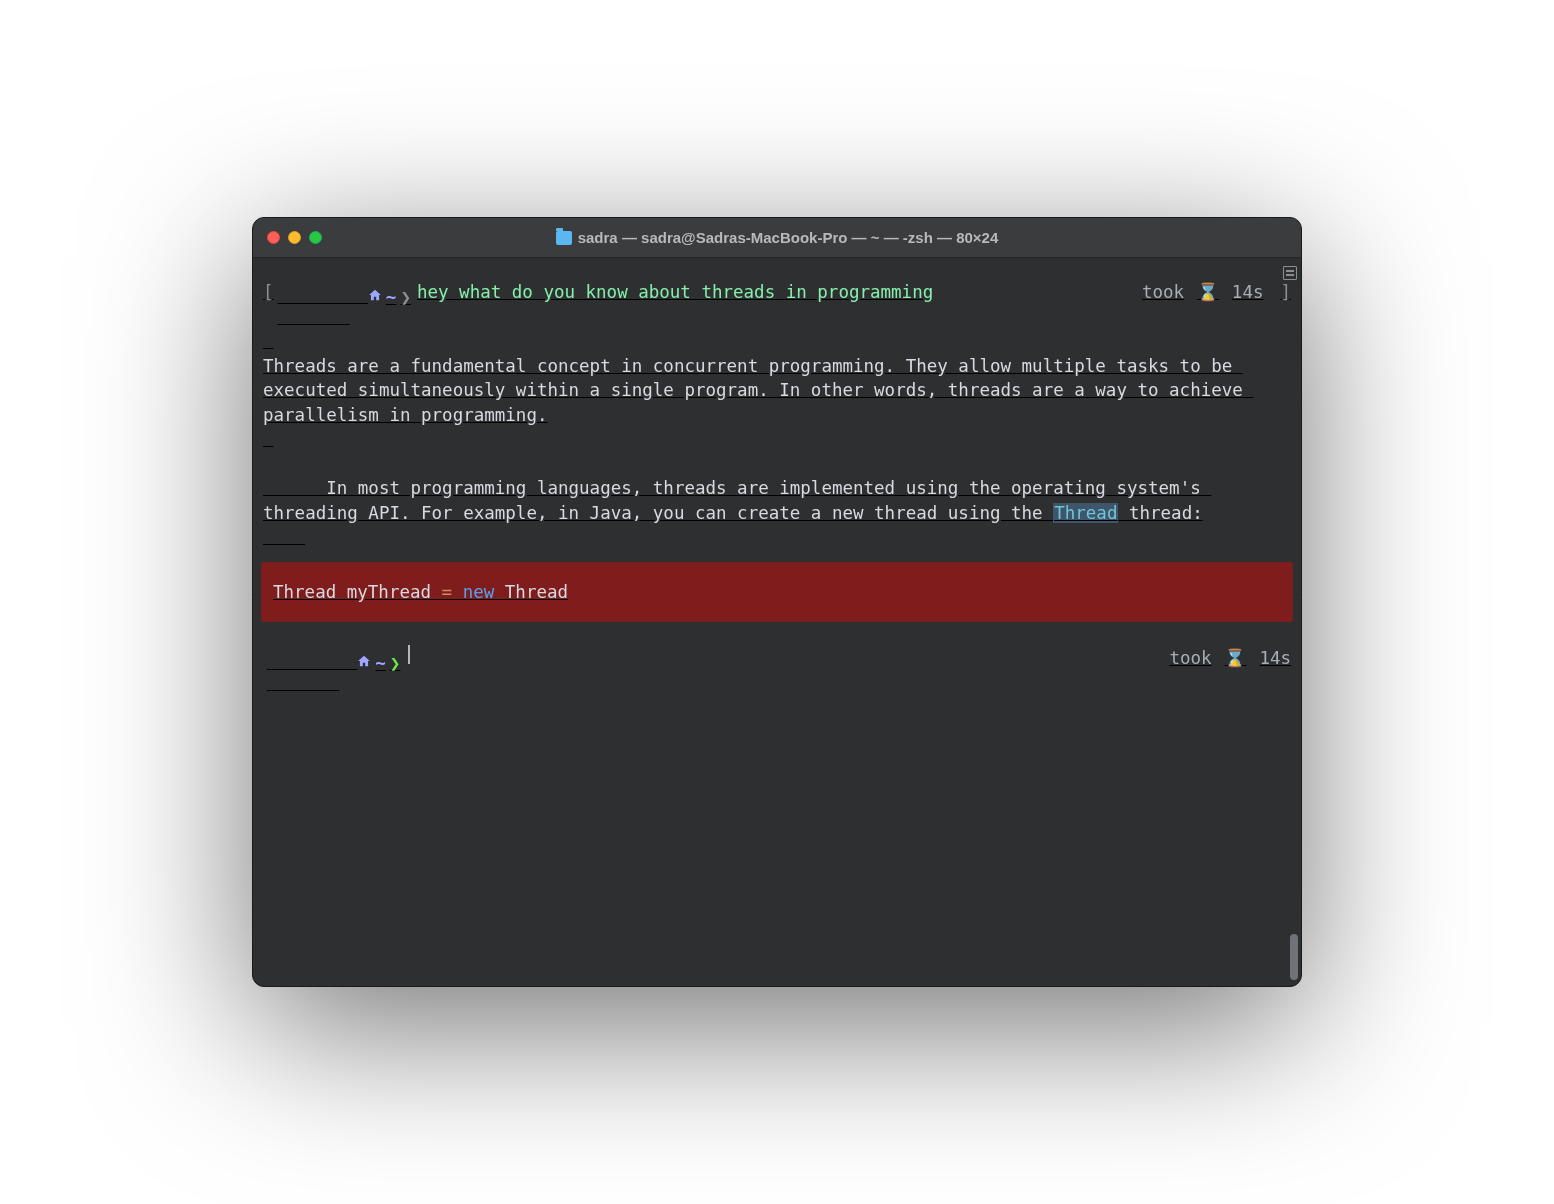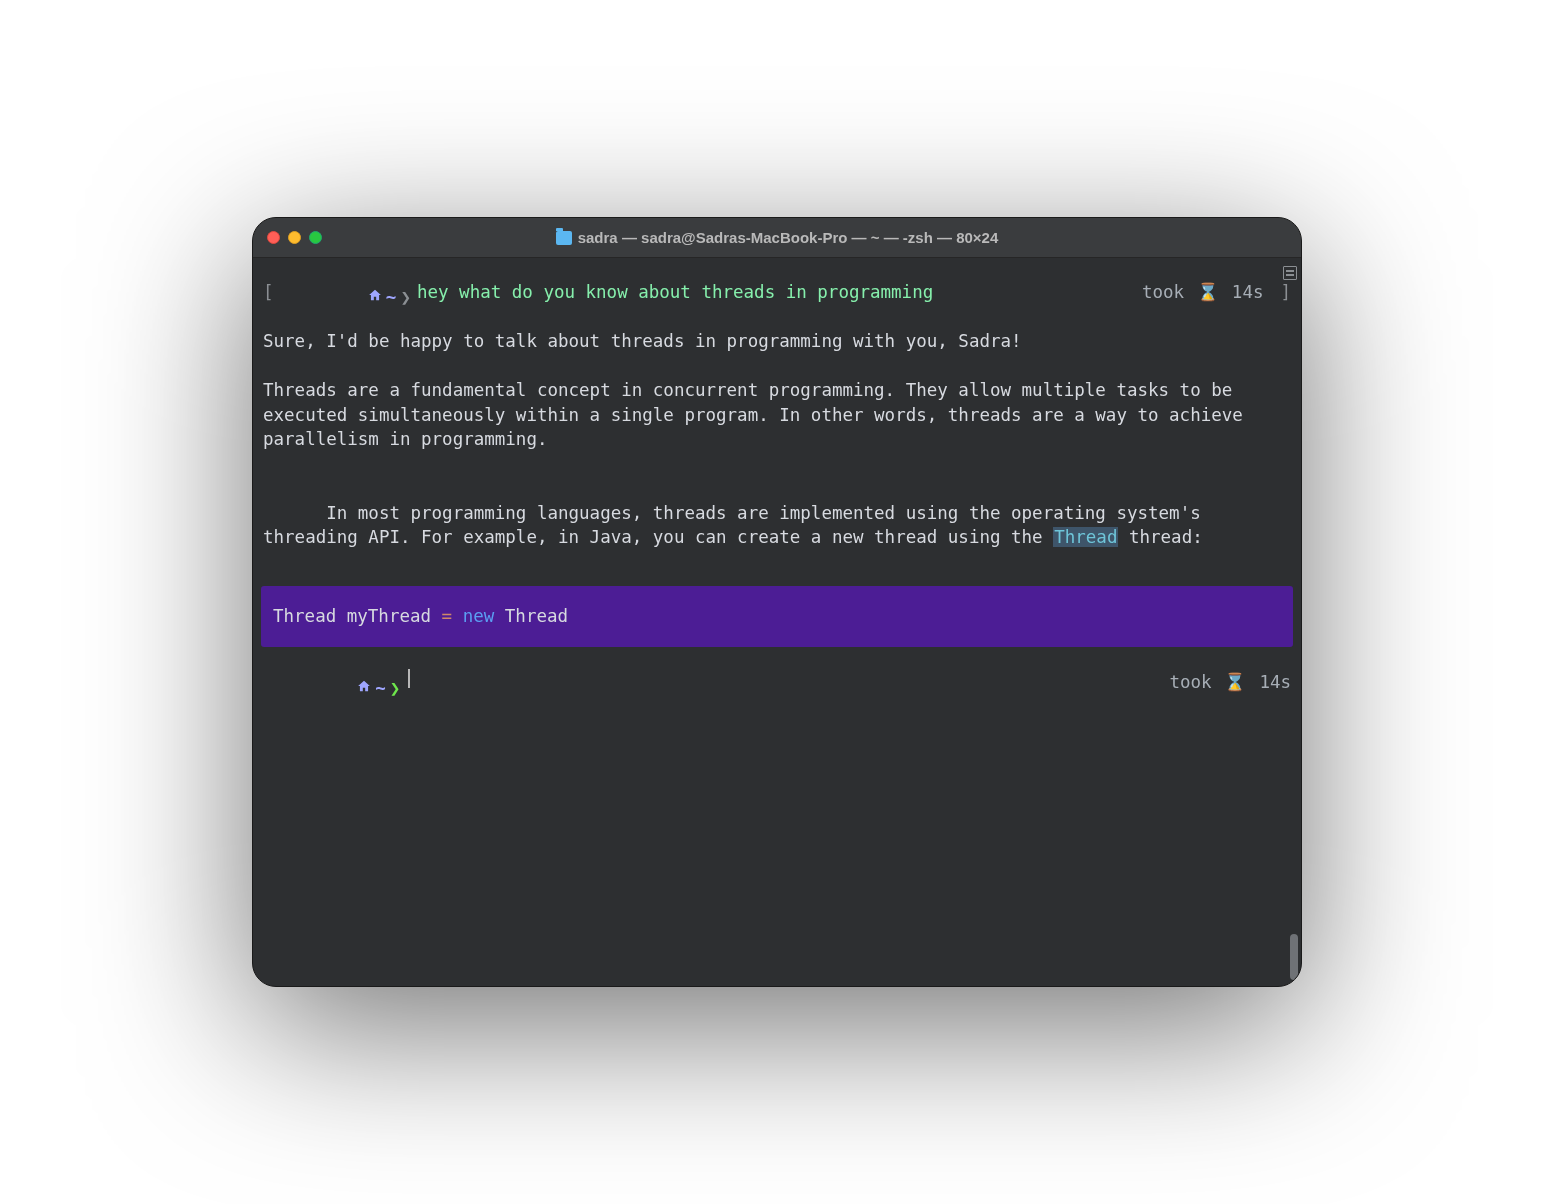--- a/index.html
+++ b/index.html
@@ -9,24 +9,25 @@
     display:flex; align-items:center; justify-content:center;
     width:1554px; height:1204px;
     font-family:"SF Mono","Menlo","Consolas",monospace;
   }
 
   .shadow-wrap { filter:drop-shadow(0 40px 80px rgba(0,0,0,.55)); }
 
   .window {
     width:1050px; height:770px;
     background:#2d2f31;
-    border-radius:24px;
+    border-radius:12px;
     overflow:hidden;
     display:flex; flex-direction:column;
     border:1px solid #1a1a1a;
+    text-decoration:underline;
   }
 
   .titlebar {
     height:40px;
     background:#3a3c3e;
     display:flex; align-items:center;
     padding:0 14px;
     position:relative;
     border-bottom:1px solid #262626;
   }
@@ -66,21 +67,21 @@
   .cmd{ color:#86efac; }
 
   .right-info{ margin-left:auto; color:#a7aeb6; display:inline-flex; align-items:center; gap:13px;}
   .hourglass{ color:#c9a45c; }
 
   .selected{ background:#3e556a; color:#6ec5d9; padding:0 1px;}
   .kw-new{ color:#5b9ef2; }
   .kw-eq{ color:#d08868; }
 
   .codeblk{
-    background:#4c1d95;
+    background:#7f1d1d;
     margin:12px -2px 10px -2px;
     padding:18px 12px;
     border-radius:3px;
   }
 
   .scrollbar{
     position:absolute; right:3px; bottom:6px;
     width:8px; height:46px;
     background:#6f7276; border-radius:4px;
   }
@@ -130,21 +131,20 @@
       </span>
       <span class="cmd">hey what do you know about threads in programming</span>
       <span class="right-info">
         <span>took</span>
         <span class="hourglass">⌛</span>
         <span>14s</span>
         <span class="bracket" style="margin-left:4px">]</span>
       </span>
     </div>
 
-    <div class="line">Sure, I'd be happy to talk about threads in programming with you, Sadra!</div>
     <div class="line">&nbsp;</div>
     <div class="line">Threads are a fundamental concept in concurrent programming. They allow multiple tasks to be executed simultaneously within a single program. In other words, threads are a way to achieve parallelism in programming.</div>
     <div class="line">&nbsp;</div>
     <div class="line">
       <span>In most programming languages, threads are implemented using the operating system's threading API. For example, in Java, you can create a new thread using the </span><span class="selected">Thread</span><span> thread:</span>
     </div>
 
     <div class="codeblk">
       <span>Thread myThread </span><span class="kw-eq">=</span><span> </span><span class="kw-new">new</span><span> Thread</span>
     </div>

